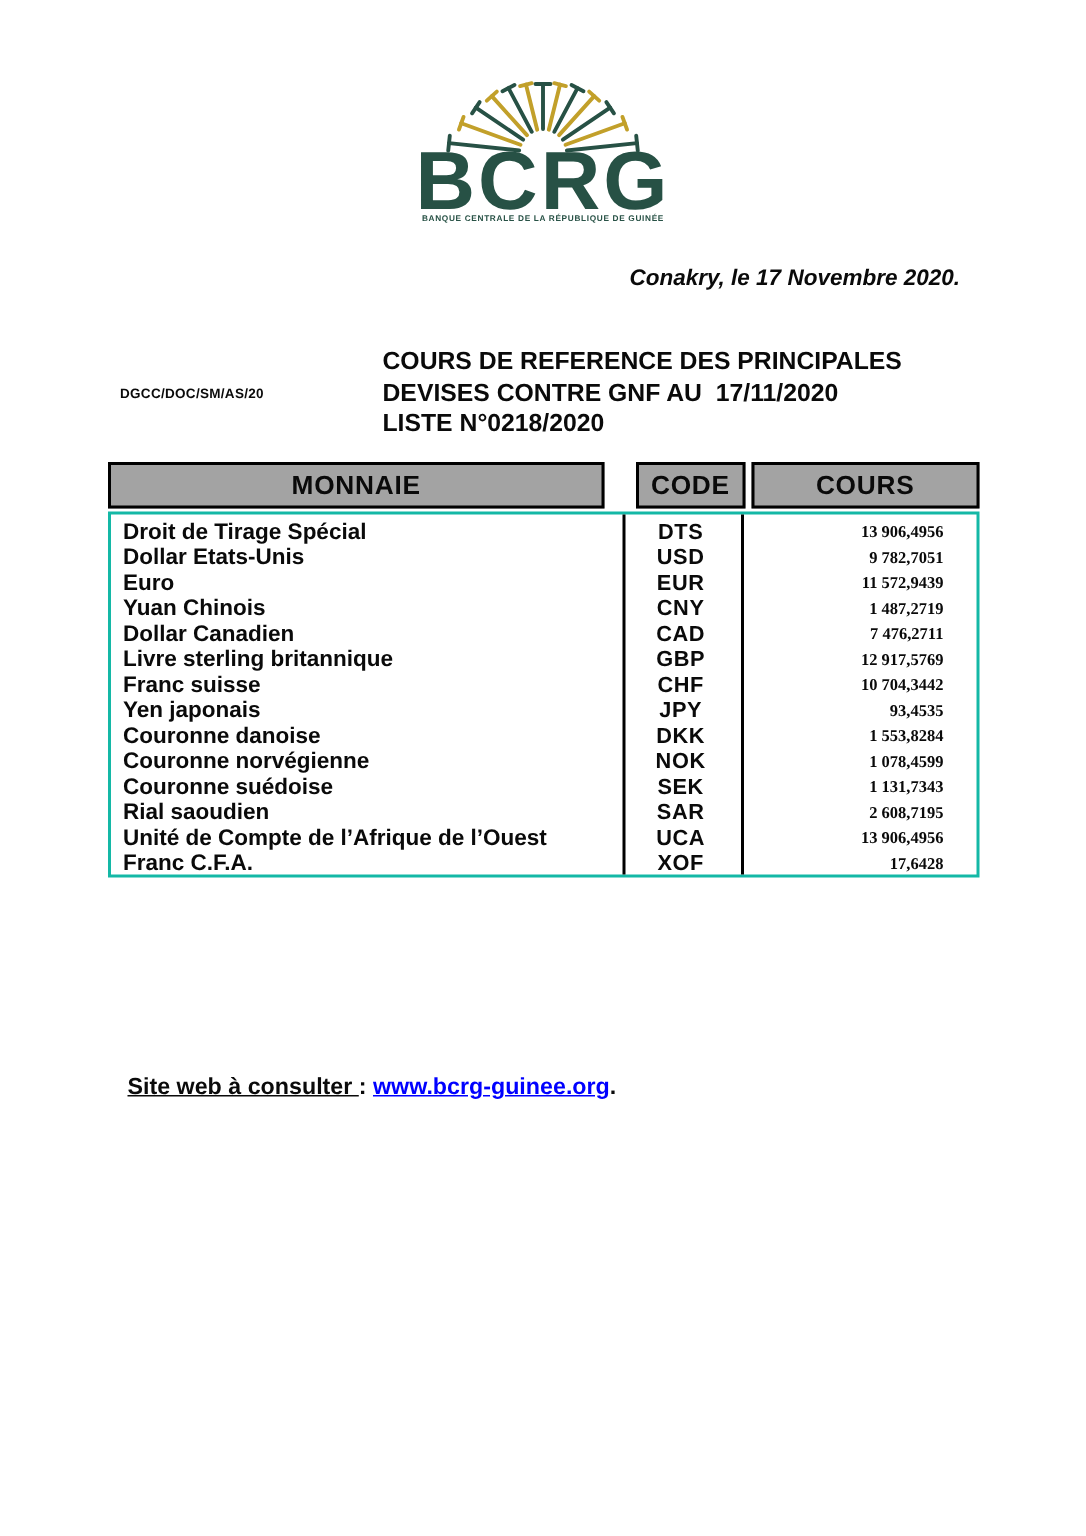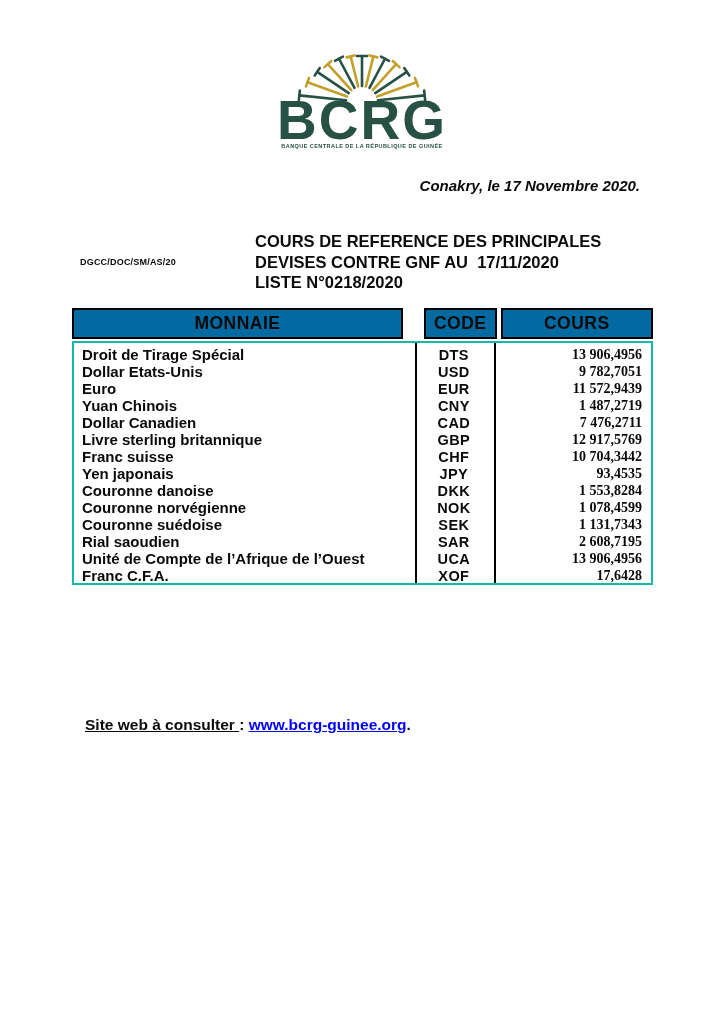--- a/index.html
+++ b/index.html
@@ -59,21 +59,21 @@
   }
   .title-block div { white-space: pre; }
 
   
   .rates-table { position: absolute; left: 72px; top: 308px; width: 581px; }
   .tbl-header { display: flex; height: 31px; }
   .hdr-cell {
     border: 2.5px solid #000;
     display: flex; align-items: center; justify-content: center;
     font-size: 17.5px; font-weight: bold; letter-spacing: 0.5px;
-    background: #0369a1;
+    background: #a3a3a3;
   }
   .hdr-monnaie { width: 341px; }
   .hdr-gap { width: 4px; }
   .hdr-code { width: 75px; margin-left: 17px; }
   .hdr-cours { width: 157px; }
 
   .tbl-body {
     position: relative;
     margin-top: 2px;
     height: 244px;
@@ -89,23 +89,23 @@
   .cell-name {
     width: 343px; padding-left: 8px;
     font-size: 15px; font-weight: bold;
     white-space: nowrap; overflow: hidden;
   }
   .cell-code {
     width: 79px; text-align: center;
     font-size: 14.5px; font-weight: bold; letter-spacing: 0.4px;
   }
   .cell-rate {
-    width: 159px; text-align: right; padding-right: 9px;
+    width: 159px; text-align: right; padding-right: 22px;
     font-family: "Liberation Serif", serif;
-    font-size: 14px; font-weight: bold;
+    font-size: 11px; font-weight: bold;
   }
 
   
   .site-line {
     position: absolute;
     left: 85px; top: 716px;
     font-size: 15.5px; font-weight: bold;
   }
   .site-label { text-decoration: underline; }
   .site-link { color: var(--link); text-decoration: underline; cursor: pointer; }

